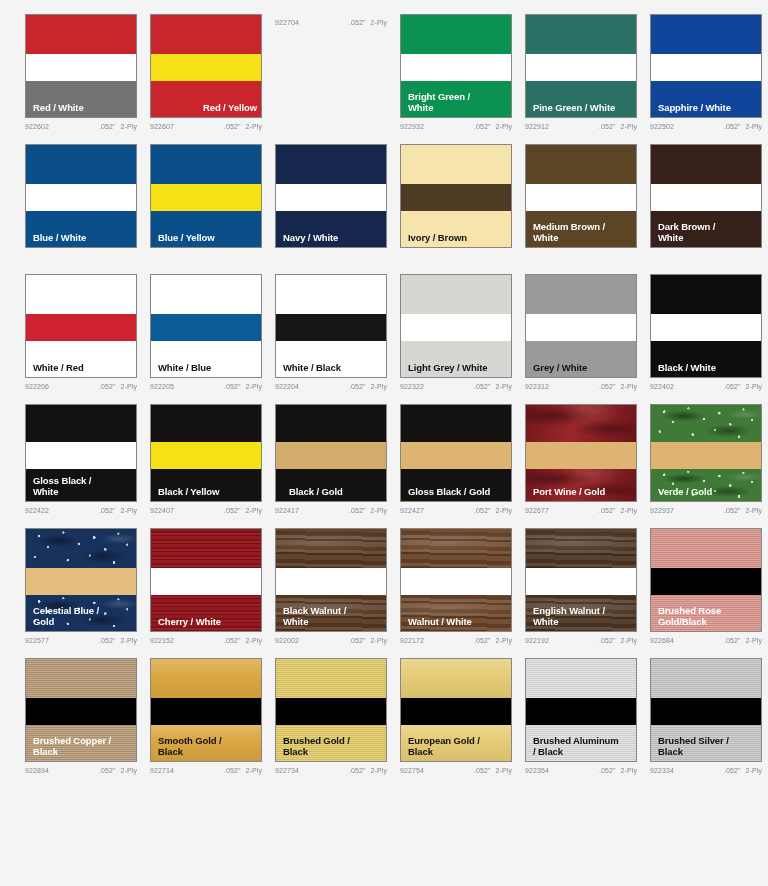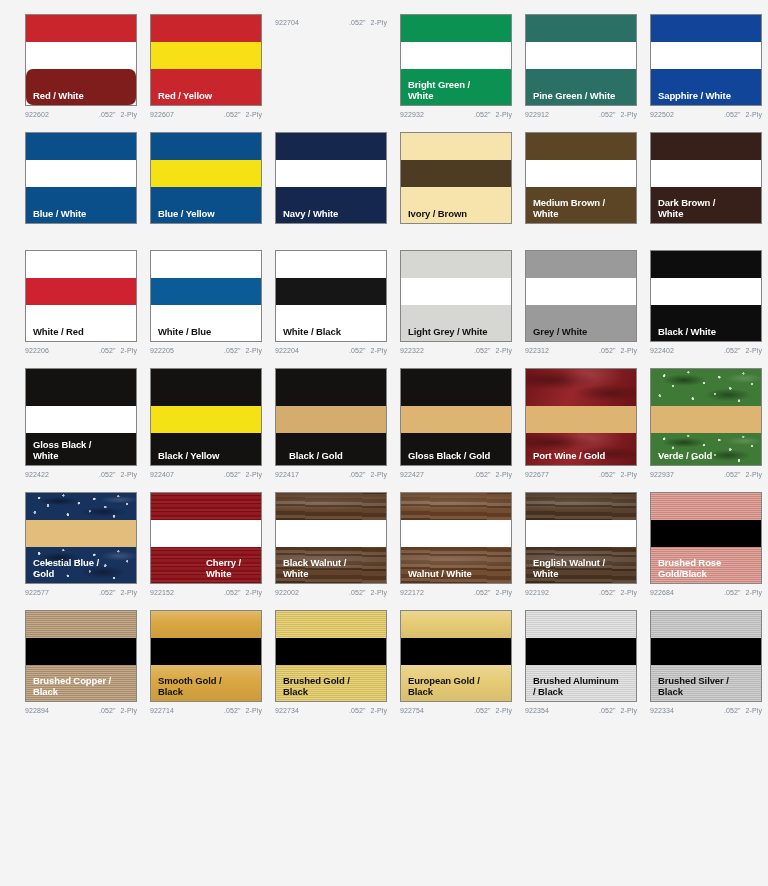--- a/index.html
+++ b/index.html
@@ -18,21 +18,21 @@
     box-sizing:border-box;
   }
   .row{display:contents;}
   .cell{
     width:125px;
     box-sizing:border-box;
     padding-top:14px;
   }
   .swatch{
     width:112px;
-    height:92px;
+    height:104px;
     position:relative;
     box-sizing:border-box;
     border:1px solid rgba(0,0,0,.45);
     overflow:hidden;
     display:flex;
     flex-direction:column;
   }
   .cell.short .swatch{height:98px;}
   .band-top{flex:1 1 auto;position:relative;}
   .band-mid{height:27px;flex:0 0 27px;position:relative;}
@@ -114,37 +114,37 @@
   }
 </style>
 </head>
 <body style="background: rgb(244, 244, 244);">
 
 <div id="grid">
     <div class="row"><div class="cell">
         <div class="swatch">
           <div class="band-top" style="background: rgb(200, 37, 44);"></div>
           <div class="band-mid" style="background: rgb(255, 255, 255);"></div>
-          <div class="band-bot" style="background: #7f1d1d; border-radius: 7px;">
+          <div class="band-bot" style="background: #737373;">
             <div class="caption" style="color: rgb(255, 255, 255);">Red / White</div>
           </div>
         </div>
         <div class="partrow" style="color: rgb(125, 135, 148);">
           <span>922602</span>
           <span class="pspec">
             <span>.052"</span>
             <span>2-Ply</span>
           </span>
         </div>
       </div><div class="cell">
         <div class="swatch">
           <div class="band-top" style="background: rgb(200, 37, 44);"></div>
           <div class="band-mid" style="background: rgb(247, 224, 22);"></div>
           <div class="band-bot" style="background: rgb(200, 37, 44);">
-            <div class="caption" style="color: rgb(255, 255, 255);">Red / Yellow</div>
+            <div class="caption" style="color: rgb(255, 255, 255); text-align: right;">Red / Yellow</div>
           </div>
         </div>
         <div class="partrow" style="color: rgb(125, 135, 148);">
           <span>922607</span>
           <span class="pspec">
             <span>.052"</span>
             <span>2-Ply</span>
           </span>
         </div>
       </div><div class="cell">
@@ -504,21 +504,21 @@
           </span>
         </div>
       </div><div class="cell">
         <div class="swatch">
           <div class="band-top" style="background: rgb(142, 17, 24);">
             <div class="tex tex-wood"></div>
           </div>
           <div class="band-mid" style="background: rgb(255, 255, 255);"></div>
           <div class="band-bot" style="background: rgb(142, 17, 24);">
             <div class="tex tex-wood"></div>
-            <div class="caption" style="color: rgb(255, 255, 255); margin-left: 48px;">Cherry / White</div>
+            <div class="caption" style="color: rgb(255, 255, 255);">Cherry / White</div>
           </div>
         </div>
         <div class="partrow" style="color: rgb(125, 135, 148);">
           <span>922152</span>
           <span class="pspec">
             <span>.052"</span>
             <span>2-Ply</span>
           </span>
         </div>
       </div><div class="cell">

